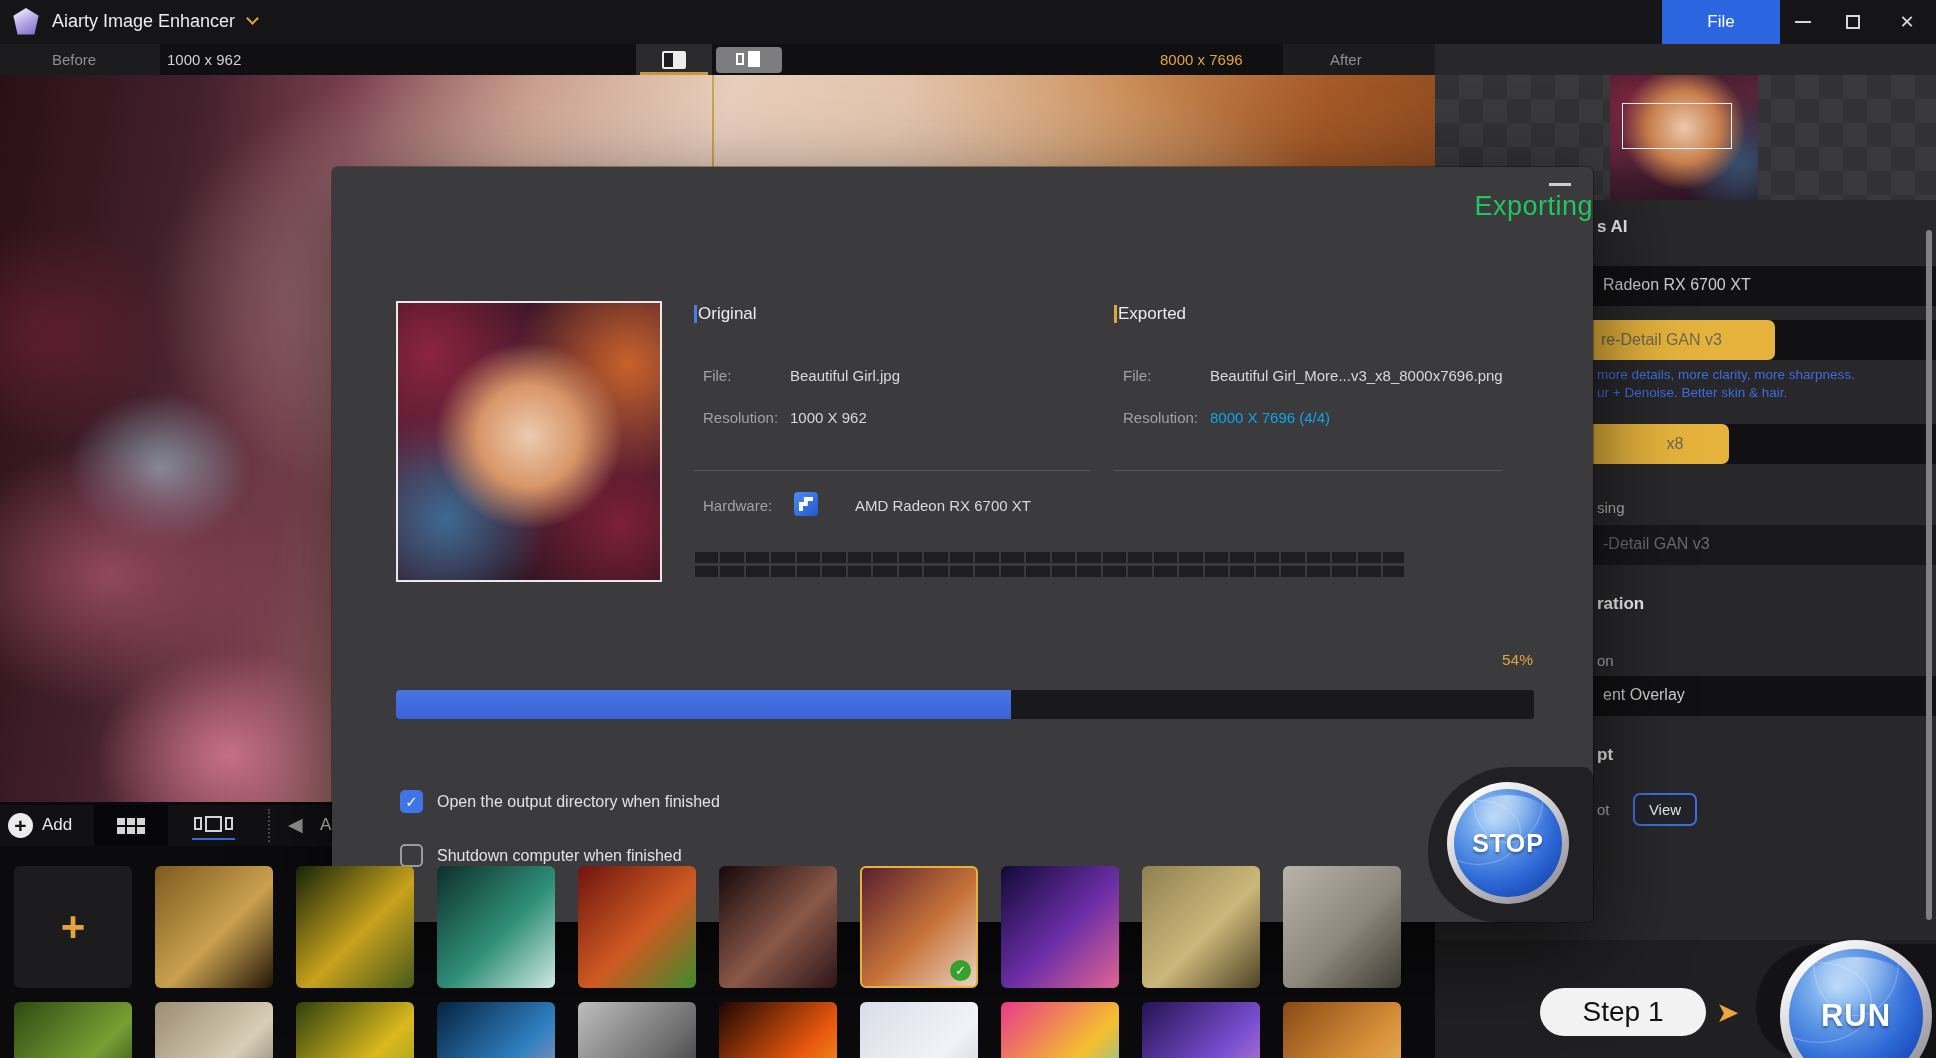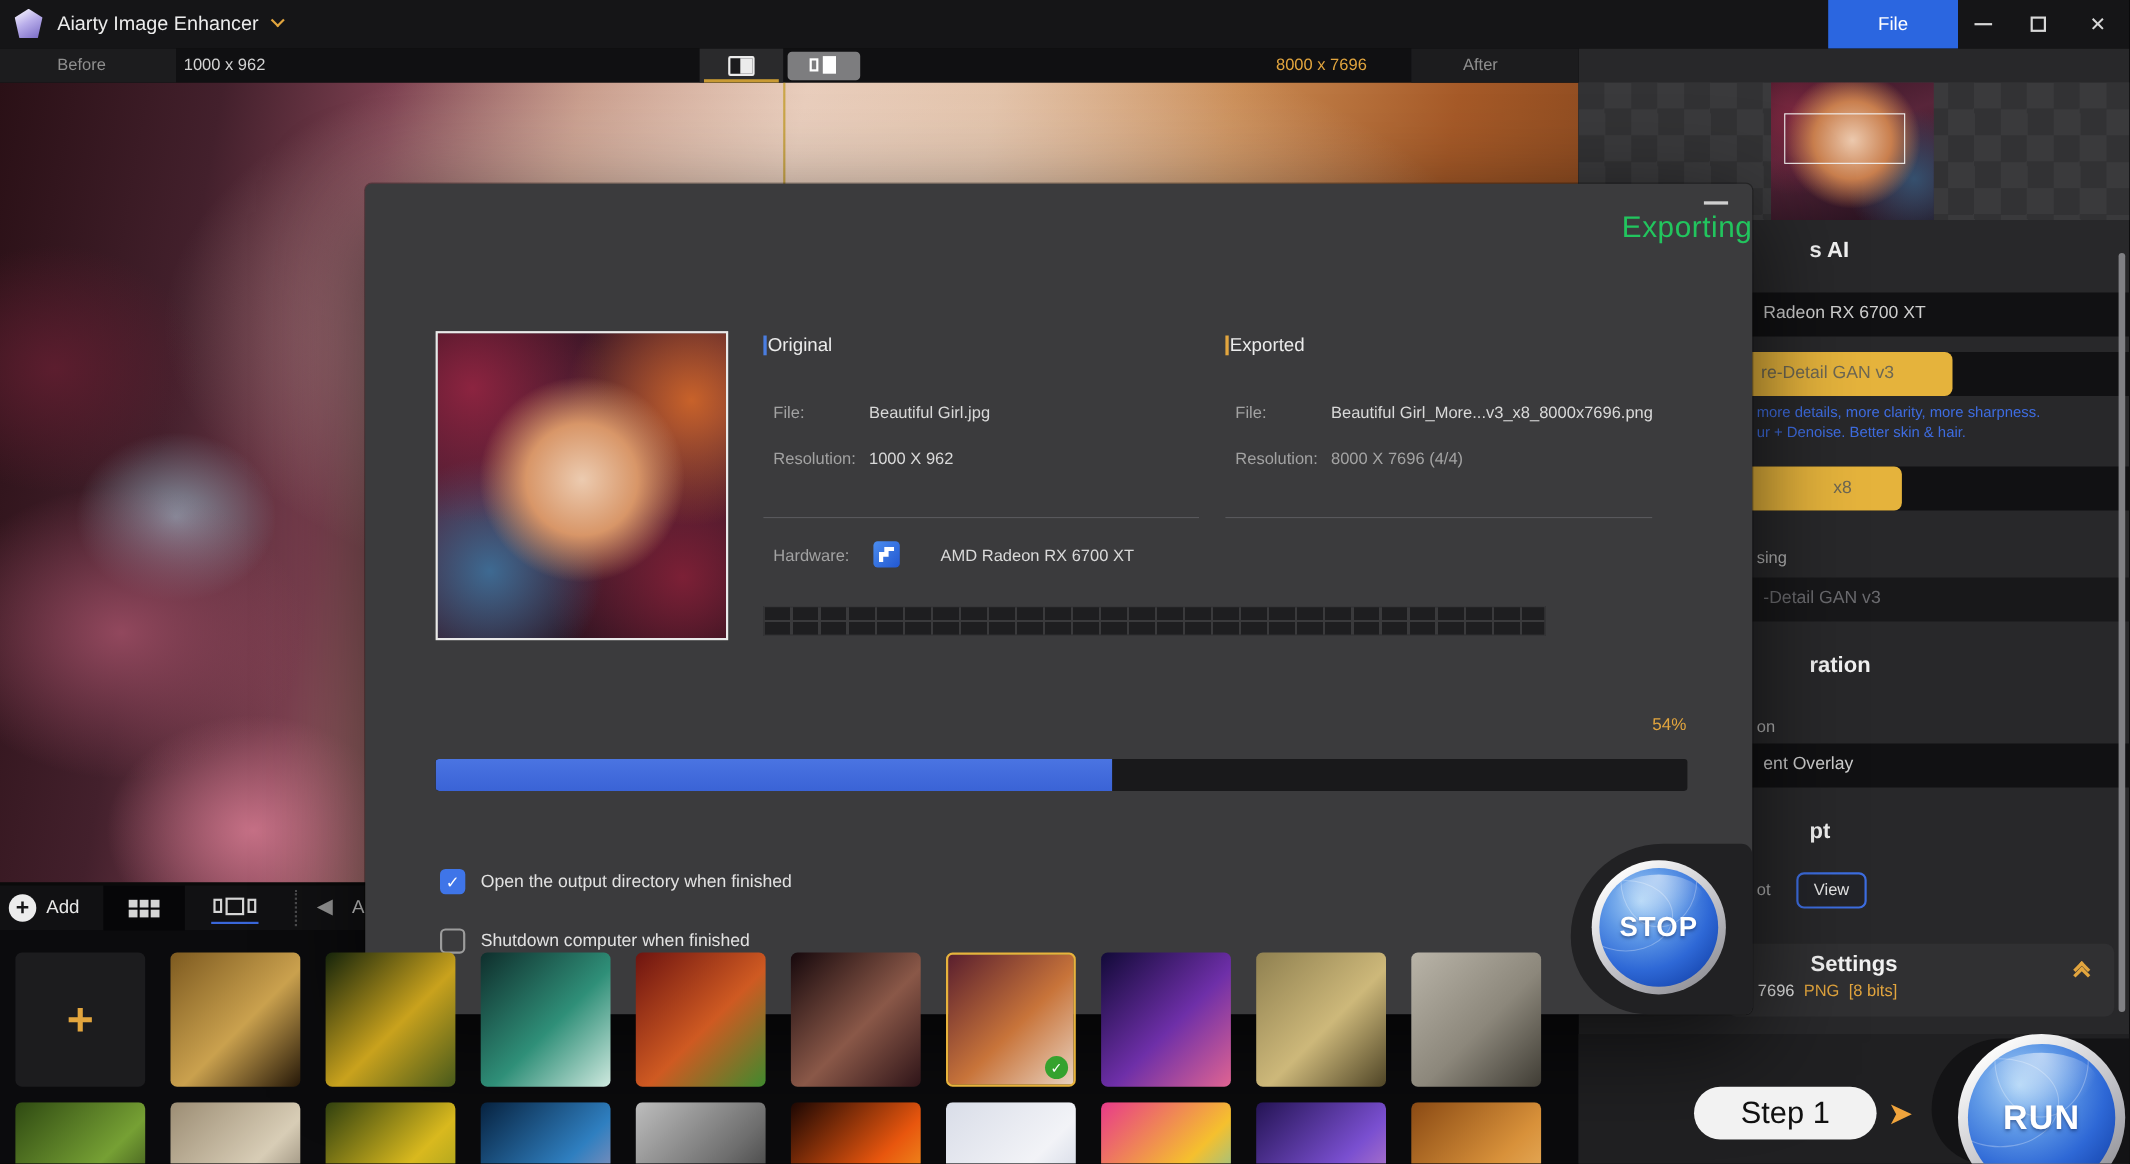--- a/index.html
+++ b/index.html
@@ -50,21 +50,21 @@
   .sidebar { position:absolute; left:1435px; top:44px; width:501px; height:1014px; background:#28282a; z-index:2; }
   .navgrid { position:absolute; left:0; top:31px; width:501px; height:125px;
              background:repeating-conic-gradient(#3a3a3c 0% 25%, #323234 0% 50%) 0 0 / 48px 48px; }
   .navthumb { position:absolute; left:175px; top:0; width:148px; height:125px;
     background:
       radial-gradient(circle at 50% 42%, #ecc9ae 0%, #c97f4e 34%, rgba(201,127,78,0) 60%),
       radial-gradient(circle at 14% 25%, #7c2840 0%, rgba(124,40,64,0) 45%),
       radial-gradient(circle at 88% 70%, #35506e 0%, rgba(53,80,110,0) 40%),
       linear-gradient(160deg,#351322 0%,#58253a 40%,#20101c 100%); }
   .navbox { position:absolute; left:12px; top:28px; width:110px; height:46px; border:1px solid #f2f2f2; }
-  .frag-h { position:absolute; left:162px; font-size:20px; font-weight:bold; color:#f2f2f2;margin-left:48px; }
+  .frag-h { position:absolute; left:162px; font-size:17px; font-weight:bold; color:#f2f2f2; }
   .frag-l { position:absolute; left:162px; font-size:15px; color:#b3b3b3; }
   .dd { position:absolute; left:128px; width:774px; max-width:774px; height:40px; background:#111113; border-radius:7px; }
   .dd .txt { position:absolute; left:40px; top:10px; font-size:16px; color:#cfcfcf; white-space:nowrap; }
   .pill { position:absolute; left:-2px; top:0; height:40px; background:#e5b33c; border-radius:7px;
           display:flex; align-items:center; color:#6d6753; font-size:16px; }
   .desc { position:absolute; left:162px; font-size:13.5px; color:#3e6ce0; }
   .view-btn { position:absolute; left:198px; width:64px; height:33px; border:2px solid #3d6de0; border-radius:7px;
               background:rgba(20,24,40,.25); color:#e6e6e6; font-size:15px; display:flex; align-items:center; justify-content:center; }
   .settings-block { position:absolute; left:135px; top:814px; width:352px; height:66px; background:#303032; border-radius:8px; }
   .dblchev { position:absolute; }
@@ -110,21 +110,21 @@
       radial-gradient(circle at 88% 22%, #c8622a 0%, rgba(200,98,42,0) 36%),
       radial-gradient(circle at 18% 78%, #3e6a92 0%, rgba(62,106,146,0) 34%),
       radial-gradient(circle at 85% 80%, #7c2036 0%, rgba(124,32,54,0) 40%),
       linear-gradient(160deg,#30101e 0%,#502238 45%,#1c0e18 100%); }
   .col-head { position:absolute; font-size:17px; color:#ececec; padding-left:4px; }
   .col-head::before { content:""; position:absolute; left:0; top:1px; width:3px; height:18px; }
   .col-head.orig::before { background:#4a7de0; }
   .col-head.expo::before { background:#e2a53e; }
   .flabel { position:absolute; font-size:15px; color:#a2a2a2; }
   .fvalue { position:absolute; font-size:15px; color:#d9d9d9; white-space:nowrap; }
-  .fvalue.orange { color:#a3a3a3; }
+  .fvalue.orange { color:#0ea5e9; }
   .sepline { position:absolute; height:1px; background:#58585c; }
   .amd-ic { position:absolute; left:462px; top:325px; width:24px; height:24px; border-radius:4px;
             background:linear-gradient(135deg,#4b8df0,#2257d0); }
   .amd-ic::after { content:""; position:absolute; left:5px; top:5px; width:14px; height:14px;
             background:#fff; clip-path:polygon(0 100%,0 35%,35% 35%,35% 0,100% 0,100% 28%,63% 28%,63% 65%,28% 65%,28% 100%); }
   .tilegrid { position:absolute; left:362px; top:384px; width:711px; height:27px; background:#1e1e20;
     background-image:
       repeating-linear-gradient(90deg, transparent 0 23.5px, #3a3a3c 23.5px 25.5px),
       repeating-linear-gradient(0deg, transparent 0 11.5px, #3a3a3c 11.5px 13.5px);
     border:1px solid #3a3a3c; }
@@ -228,32 +228,20 @@
 
     <div class="dd" style="top:632px;">
       <span class="txt">ent Overlay</span>
 
     </div>
 
     <div class="frag-h" style="top:701px;">pt</div>
     <div class="frag-l" style="top:757px;">ot</div>
     <div class="view-btn" style="top:749px;">View</div>
 
-    <div class="settings-block">
-      <div class="frag-h" style="left:28px;top:8px;position:absolute;">Settings</div>
-      <div style="position:absolute;left:28px;top:34px;font-size:15px;color:#e3e3e3;">
-        <span>7696</span>&nbsp;
-        <span style="color:#e2a53e;">PNG</span>&nbsp;
-        <span style="color:#e2a53e;">[8 bits]</span>
-      </div>
-      <div class="dblchev" style="right:24px;top:18px;">
-          <i></i>
-          <i></i>
-        </div>
-    </div>
     <div class="scrollthumb"></div>
   </div>
 
   <div class="btoolbar">
     <div>
       <span class="add-circle">+</span>
       <span class="add-label">Add</span>
     </div>
     <div class="tab-grid">
       <span class="ic-grid">

